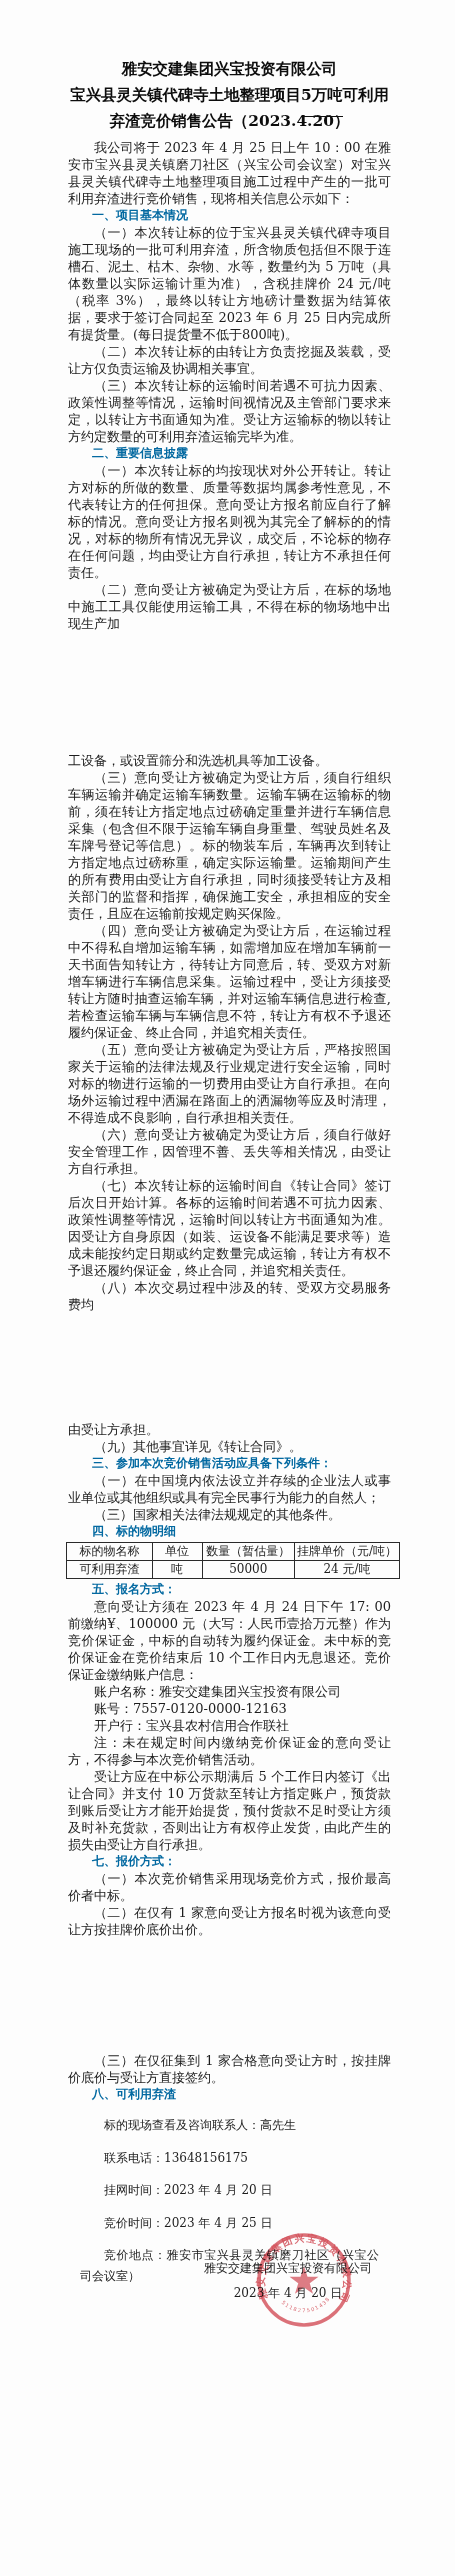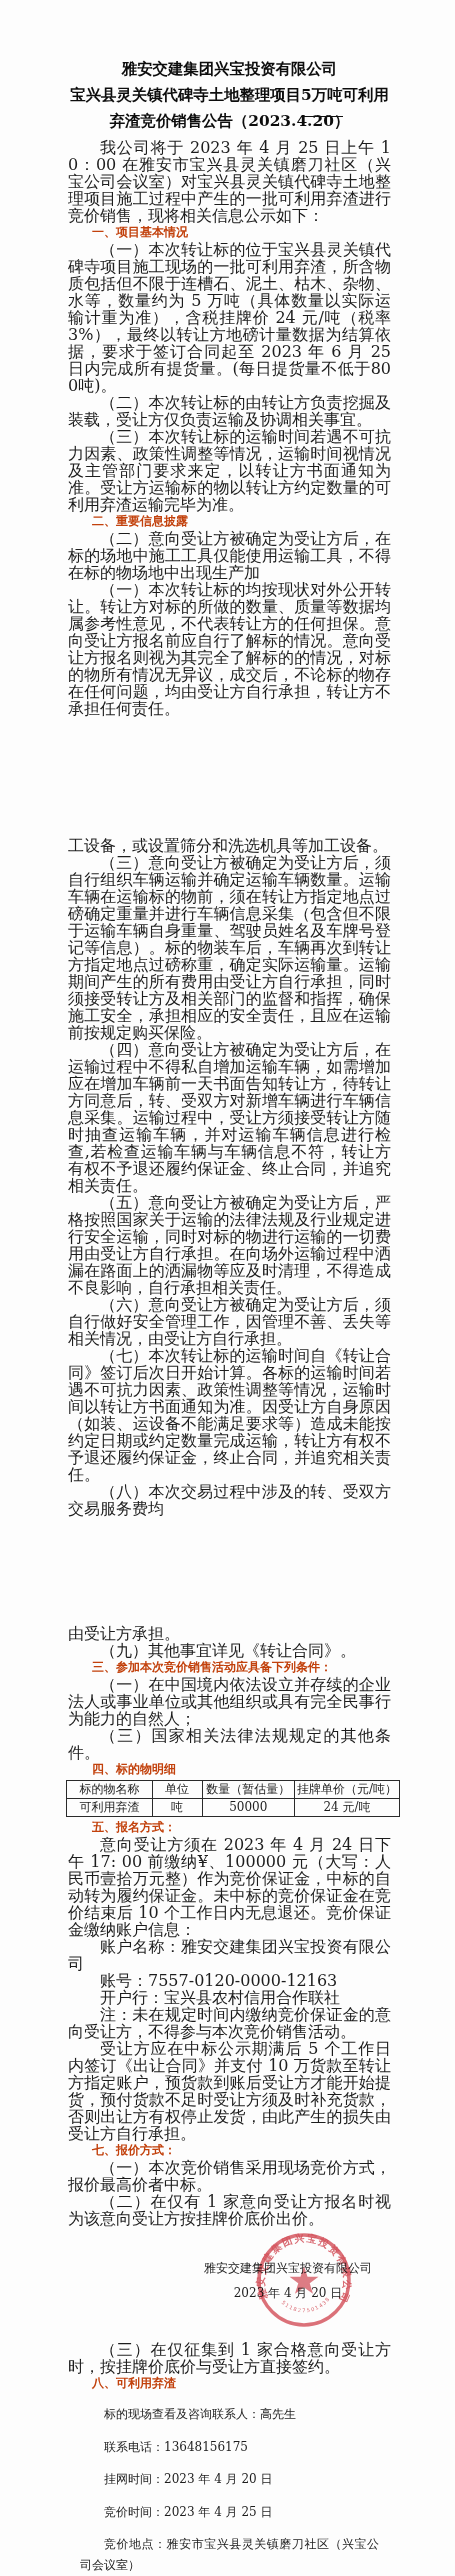--- a/index.html
+++ b/index.html
@@ -23,35 +23,35 @@
     color:#0d0d0d;
     margin:0 0 4.6px 0;
   }
   .doc-title .u{
     border-bottom:1.1px solid #111;
     padding-bottom:12px;
   }
   
   .body-p{
     margin:0;
-    font-size:16px;
+    font-size:13px;
     line-height:17px;
     text-align:justify;
     text-indent:2em;
     word-break:break-all;
   }
   .cont{ text-indent:0; }            
   .sec-h{
     margin:0;
     font-size:12px;
     line-height:17px;
     text-indent:2em;
     font-weight:bold;
     font-family:"DejaVu Sans","Liberation Sans",sans-serif;
-    color:#c2410c;
+    color:#0369a1;
     word-break:break-all;
   }
   .bold-p{ font-weight:normal; font-family:"DejaVu Sans","Liberation Sans",sans-serif; }
   
   .gap-a{height:120px;} .gap-b{height:108px;} .gap-c{height:114px;}
   
   .lot-table{
     border-collapse:collapse;
     width:325px;
     margin:2.3px 0 2.3px -1.7px;
@@ -110,22 +110,22 @@
     </h1>
 
     <p class="body-p">我公司将于 2023 年 4 月 25 日上午 10：00 在雅安市宝兴县灵关镇磨刀社区（兴宝公司会议室）对宝兴县灵关镇代碑寺土地整理项目施工过程中产生的一批可利用弃渣进行竞价销售，现将相关信息公示如下：</p>
 
     <h2 class="sec-h">一、项目基本情况</h2>
     <p class="body-p">（一）本次转让标的位于宝兴县灵关镇代碑寺项目施工现场的一批可利用弃渣，所含物质包括但不限于连槽石、泥土、枯木、杂物、水等，数量约为 5 万吨（具体数量以实际运输计重为准），含税挂牌价 24 元/吨（税率 3%），最终以转让方地磅计量数据为结算依据，要求于签订合同起至 2023 年 6 月 25 日内完成所有提货量。(每日提货量不低于800吨)。</p>
     <p class="body-p">（二）本次转让标的由转让方负责挖掘及装载，受让方仅负责运输及协调相关事宜。</p>
     <p class="body-p">（三）本次转让标的运输时间若遇不可抗力因素、政策性调整等情况，运输时间视情况及主管部门要求来定，以转让方书面通知为准。受让方运输标的物以转让方约定数量的可利用弃渣运输完毕为准。</p>
 
     <h2 class="sec-h">二、重要信息披露</h2>
+    <p class="body-p">（一）本次转让标的均按现状对外公开转让。转让方对标的所做的数量、质量等数据均属参考性意见，不代表转让方的任何担保。意向受让方报名前应自行了解标的情况。意向受让方报名则视为其完全了解标的的情况，对标的物所有情况无异议，成交后，不论标的物存在任何问题，均由受让方自行承担，转让方不承担任何责任。</p>
     <p class="body-p">（二）意向受让方被确定为受让方后，在标的场地中施工工具仅能使用运输工具，不得在标的物场地中出现生产加</p>
-    <p class="body-p">（一）本次转让标的均按现状对外公开转让。转让方对标的所做的数量、质量等数据均属参考性意见，不代表转让方的任何担保。意向受让方报名前应自行了解标的情况。意向受让方报名则视为其完全了解标的的情况，对标的物所有情况无异议，成交后，不论标的物存在任何问题，均由受让方自行承担，转让方不承担任何责任。</p>
 
     <div class="gap-a"></div>
 
     <p class="body-p cont">工设备，或设置筛分和洗选机具等加工设备。</p>
     <p class="body-p">（三）意向受让方被确定为受让方后，须自行组织车辆运输并确定运输车辆数量。运输车辆在运输标的物前，须在转让方指定地点过磅确定重量并进行车辆信息采集（包含但不限于运输车辆自身重量、驾驶员姓名及车牌号登记等信息）。标的物装车后，车辆再次到转让方指定地点过磅称重，确定实际运输量。运输期间产生的所有费用由受让方自行承担，同时须接受转让方及相关部门的监督和指挥，确保施工安全，承担相应的安全责任，且应在运输前按规定购买保险。</p>
     <p class="body-p">（四）意向受让方被确定为受让方后，在运输过程中不得私自增加运输车辆，如需增加应在增加车辆前一天书面告知转让方，待转让方同意后，转、受双方对新增车辆进行车辆信息采集。运输过程中，受让方须接受转让方随时抽查运输车辆，并对运输车辆信息进行检查,若检查运输车辆与车辆信息不符，转让方有权不予退还履约保证金、终止合同，并追究相关责任。</p>
     <p class="body-p">（五）意向受让方被确定为受让方后，严格按照国家关于运输的法律法规及行业规定进行安全运输，同时对标的物进行运输的一切费用由受让方自行承担。在向场外运输过程中洒漏在路面上的洒漏物等应及时清理，不得造成不良影响，自行承担相关责任。</p>
     <p class="body-p">（六）意向受让方被确定为受让方后，须自行做好安全管理工作，因管理不善、丢失等相关情况，由受让方自行承担。</p>
     <p class="body-p">（七）本次转让标的运输时间自《转让合同》签订后次日开始计算。各标的运输时间若遇不可抗力因素、政策性调整等情况，运输时间以转让方书面通知为准。因受让方自身原因（如装、运设备不能满足要求等）造成未能按约定日期或约定数量完成运输，转让方有权不予退还履约保证金，终止合同，并追究相关责任。</p>
     <p class="body-p">（八）本次交易过程中涉及的转、受双方交易服务费均</p>

